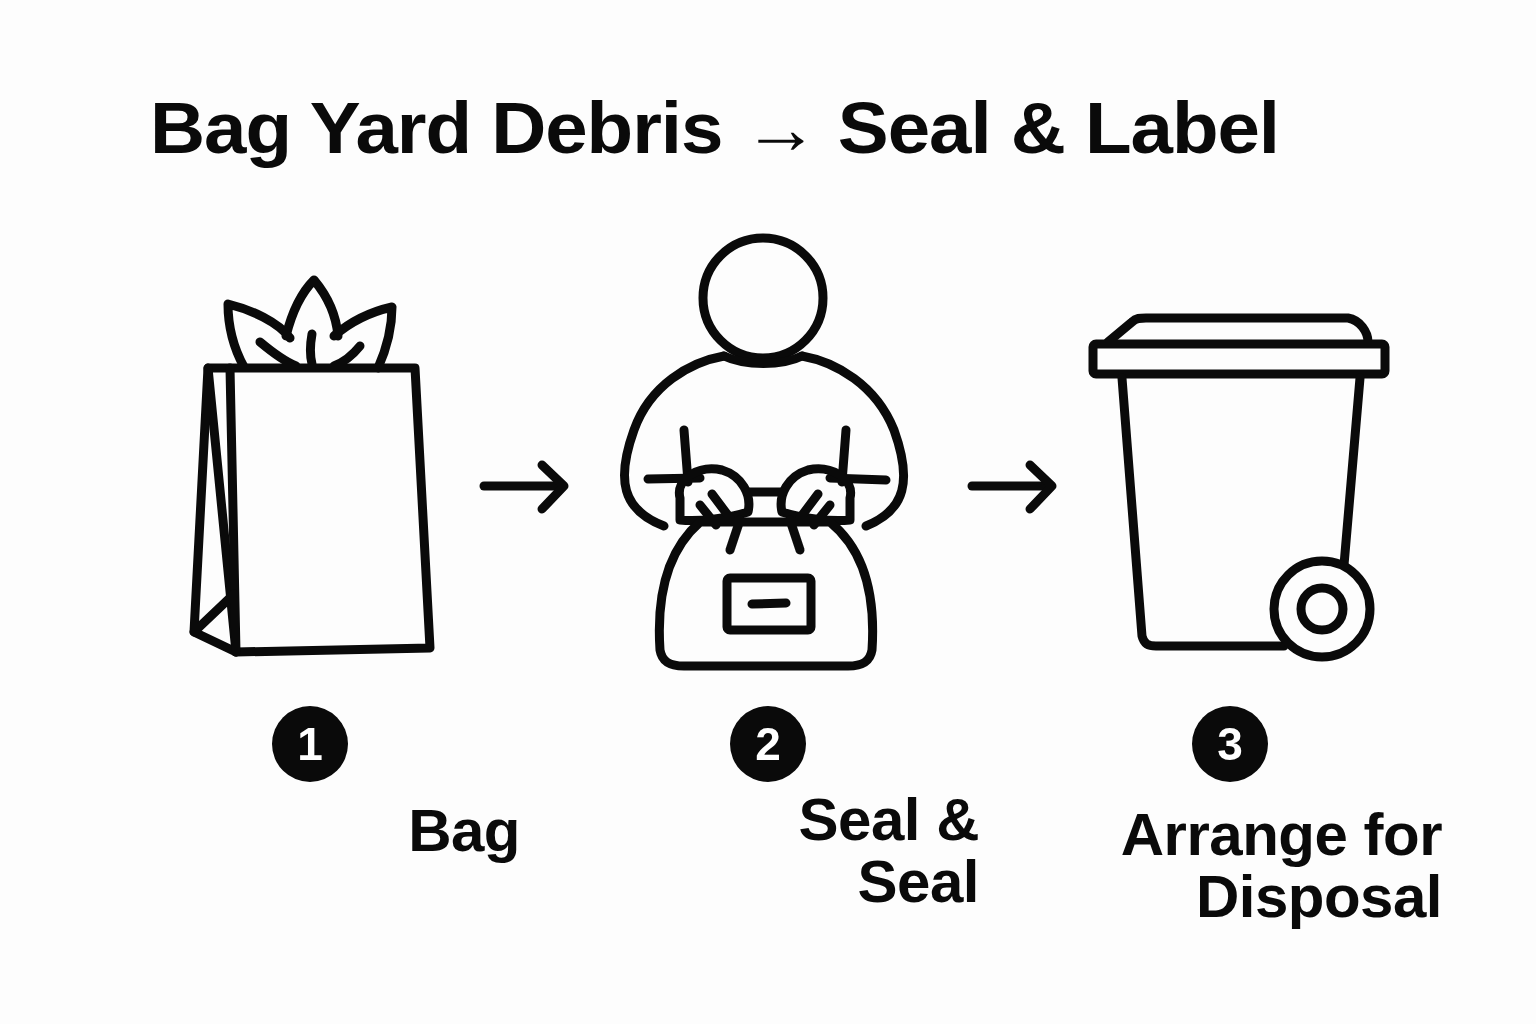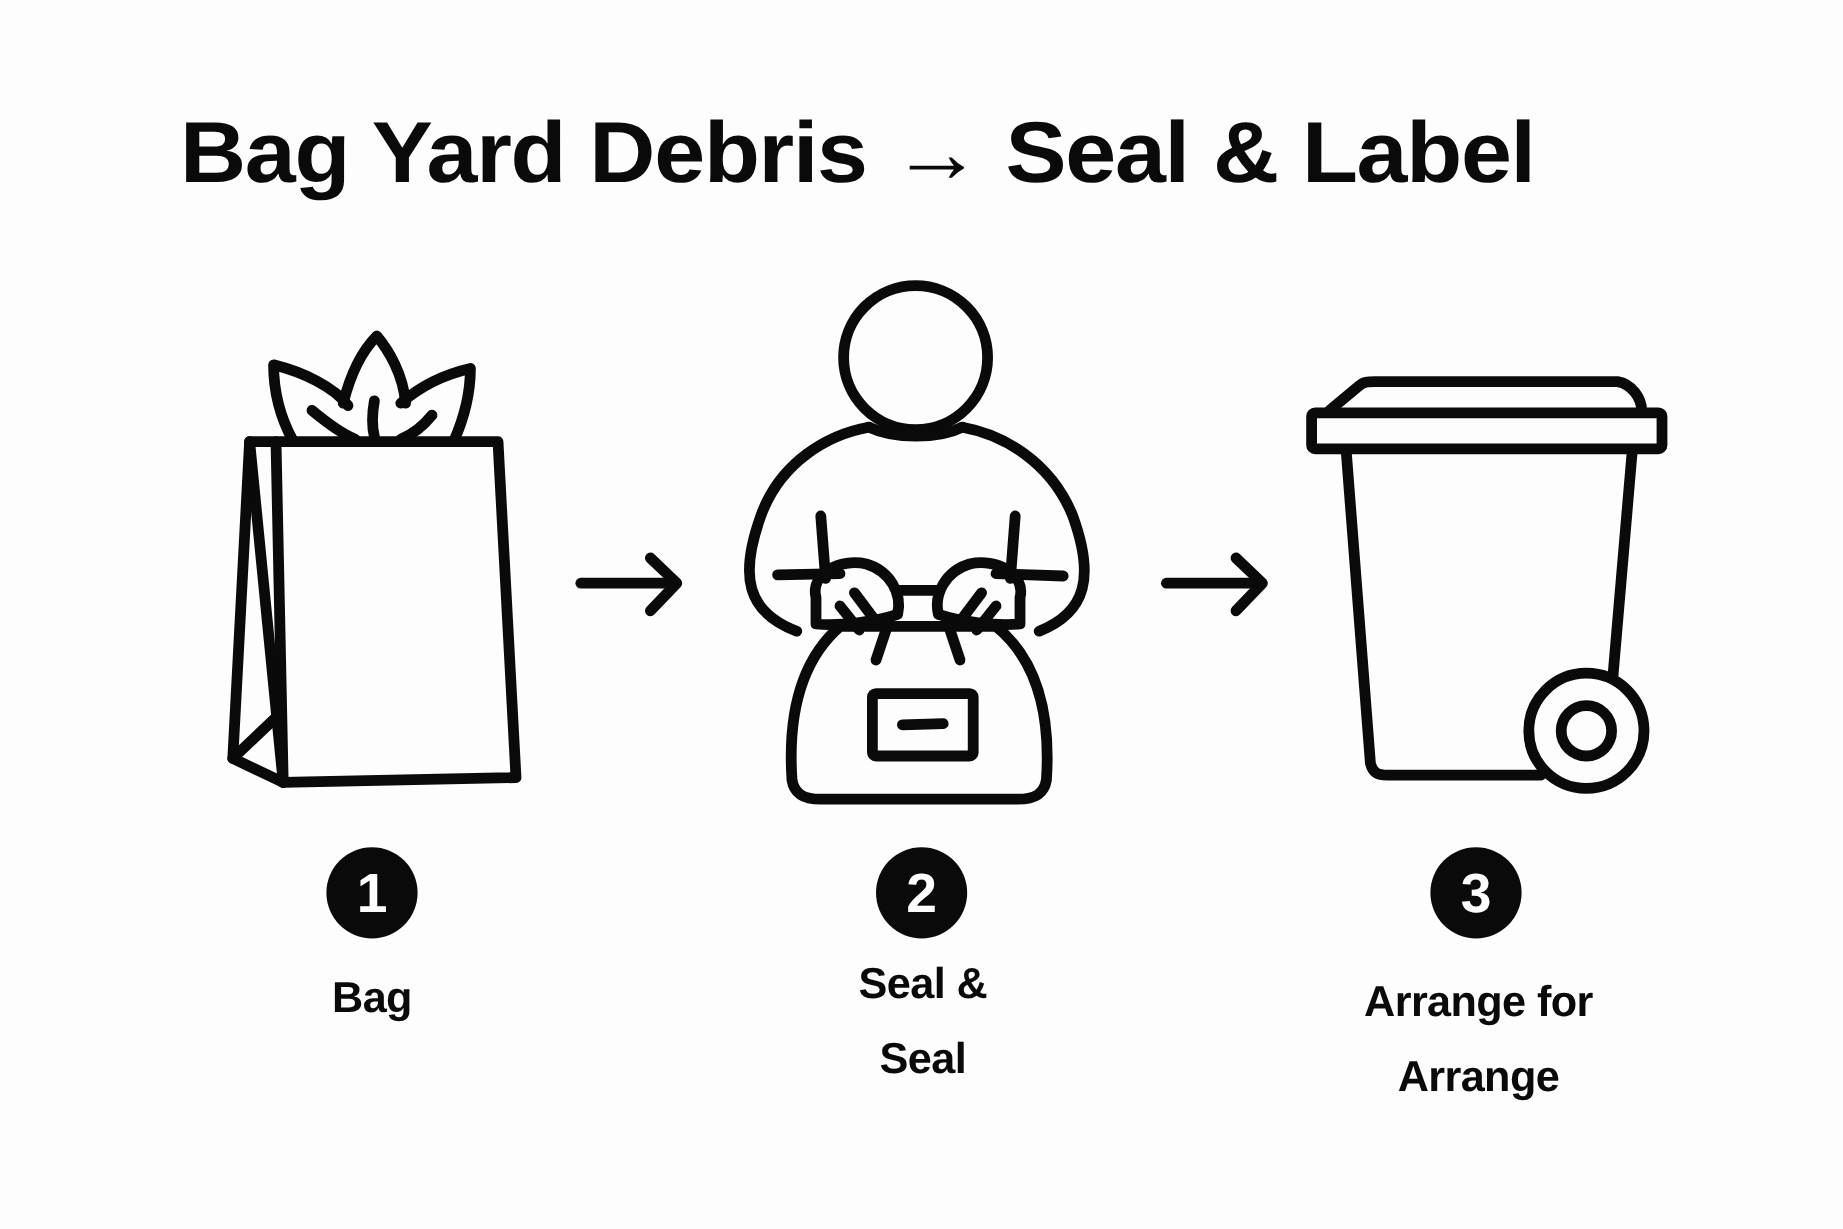--- a/index.html
+++ b/index.html
@@ -40,23 +40,23 @@
       font-weight: bold;
       font-size: 46px;
       display: flex;
       align-items: center;
       justify-content: center;
       line-height: 1;
     }
     .step-label {
       position: absolute;
       width: 420px;
-      text-align: center;
+      text-align: right;
       font-weight: bold;
-      font-size: 36px;
+      font-size: 60px;
       line-height: 62px;
       letter-spacing: -0.5px;
     }
     .step-label span { display: block; }
   </style>
 </head>
 <body>
 
 <div class="title">Bag Yard Debris → Seal &amp; Label</div>
 
@@ -135,14 +135,14 @@
 
 <div class="step-label" style="left:100px; top:800px;">
   <span>Bag</span>
 </div>
 <div class="step-label" style="left:559px; top:756px;margin-top:33px;">
   <span>Seal &amp;</span>
   <span>Seal</span>
 </div>
 <div class="step-label" style="left:1022px; top:804px;">
   <span>Arrange for</span>
-  <span>Arrange</span>
+  <span>Disposal</span>
 </div>
 
 </body></html>

